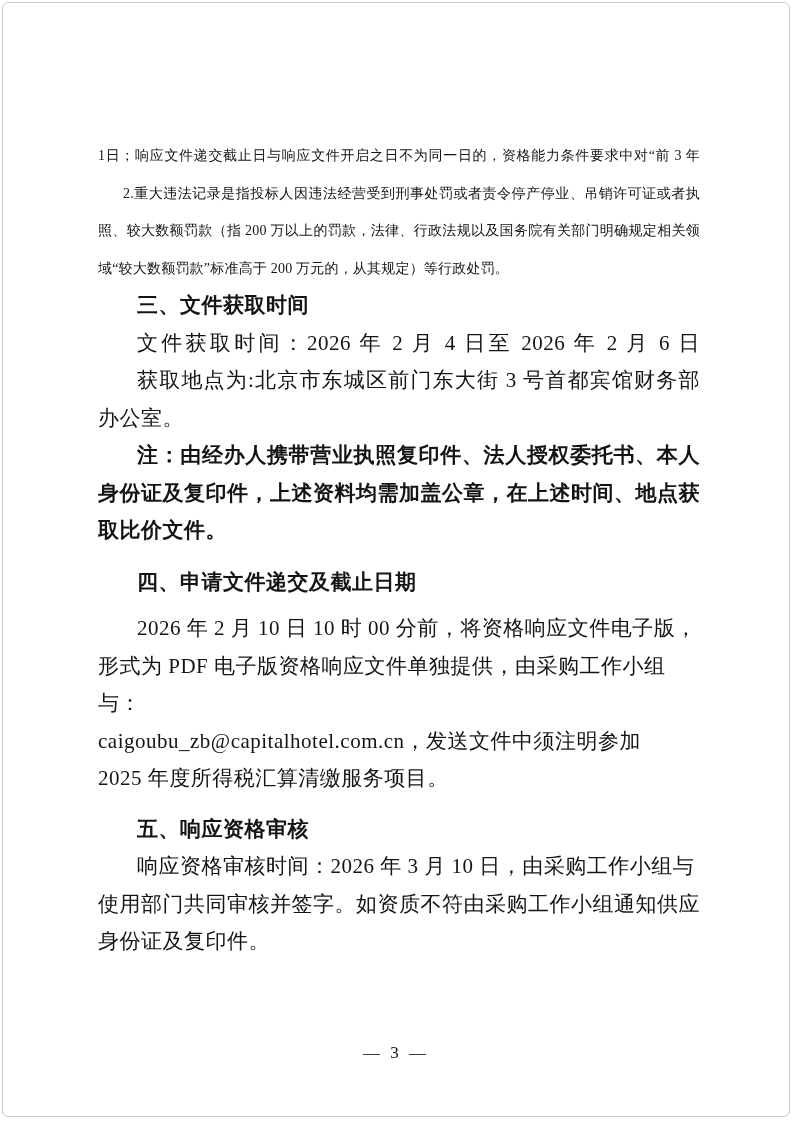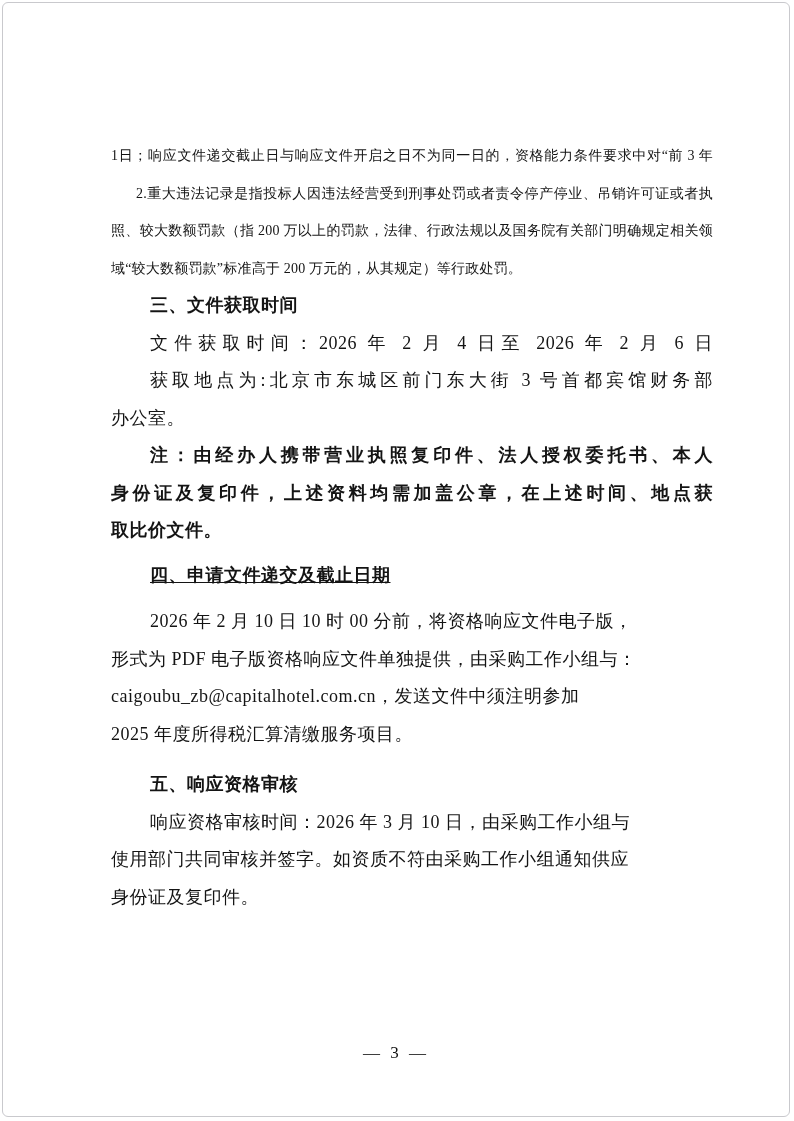--- a/index.html
+++ b/index.html
@@ -18,39 +18,39 @@
     width: 788px;
     height: 1115px;
     box-sizing: border-box;
     background: #ffffff;
     border: 1px solid #c9c9cd;
     border-radius: 6px;
     overflow: hidden;
   }
   .content {
     position: absolute;
-    left: 108px;
+    left: 95px;
     top: 134px;
     width: 602px;
   }
   
   .ln {
-    font-size: 18px;
+    font-size: 21px;
     line-height: 37.5px;
     text-align: left;
     white-space: normal;
     letter-spacing: 0.5px;
   }
   .sm { font-size: 14px; letter-spacing: 0.2px; }
   
   .j  { text-align: justify; text-align-last: justify; }
   .b  { font-weight: bold; }
   .ind    { text-indent: 39px; }
   .ind-sm { text-indent: 25px; }
-  .h-four { margin-top: 7px; margin-bottom: 9px; text-decoration: underline; }
+  .h-four { margin-top: 14px; margin-bottom: 9px; }
   .h-five { margin-top: 13px; }
   .footer {
     position: absolute;
     left: 0;
     top: 1038px;
     width: 100%;
     text-align: center;
     font-size: 17px;
     letter-spacing: 3px;
     line-height: 24px;

